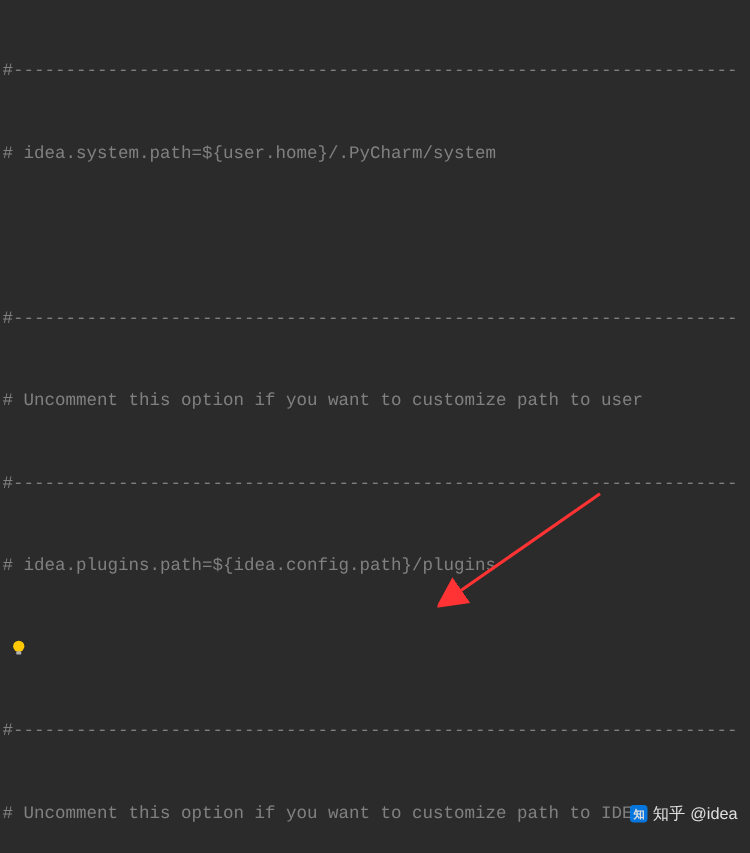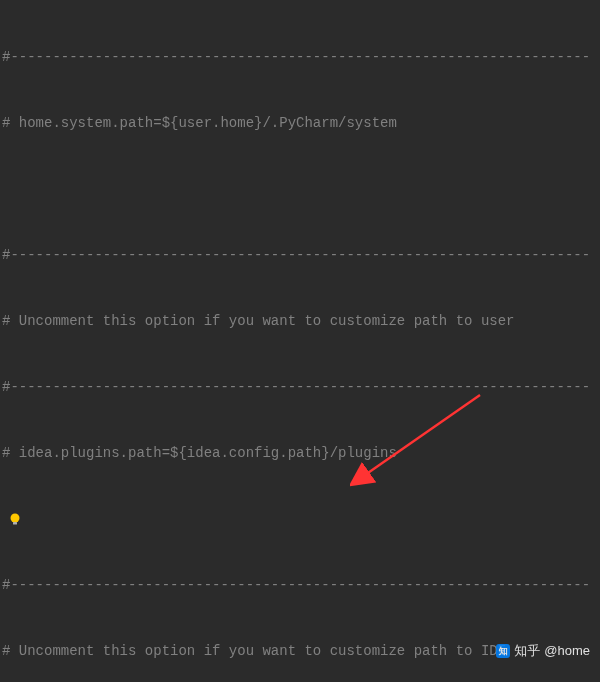--- a/index.html
+++ b/index.html
@@ -68,21 +68,21 @@
       color: white;
       font-size: 9px;
       font-weight: bold;
     }
   </style>
 </head>
 <body>
 
 <div class="editor">
   <div class="line"><span class="comment">#---------------------------------------------------------------------</span></div>
-  <div class="line"><span class="comment"># home.system.path=${user.home}/.PyCharm/system</span></div>
+  <div class="line"><span class="comment"># idea.system.path=${user.home}/.PyCharm/system</span></div>
   <div class="line"><span></span></div>
   <div class="line"><span class="comment">#---------------------------------------------------------------------</span></div>
   <div class="line"><span class="comment"># Uncomment this option if you want to customize path to user</span></div>
   <div class="line"><span class="comment">#---------------------------------------------------------------------</span></div>
   <div class="line"><span class="comment"># idea.plugins.path=${idea.config.path}/plugins</span></div>
   <div class="line"><span></span></div>
   <div class="line"><span class="comment">#---------------------------------------------------------------------</span></div>
   <div class="line"><span class="comment"># Uncomment this option if you want to customize path to IDE </span></div>
   
   
@@ -115,14 +115,14 @@
         <polygon points="0 0, 10 5, 0 10" fill="#ff3333"></polygon>
       </marker>
     </defs>
     <line x1="130" y1="5" x2="15" y2="85" stroke="#ff3333" stroke-width="2.5" marker-end="url(#arrowhead)"></line>
   </svg>
 </div>
 
 <div class="watermark">
   <span class="watermark-icon">知</span>
   <span>知乎</span>
-  <span>@home</span>
+  <span>@idea</span>
 </div>
 
 </body></html>

